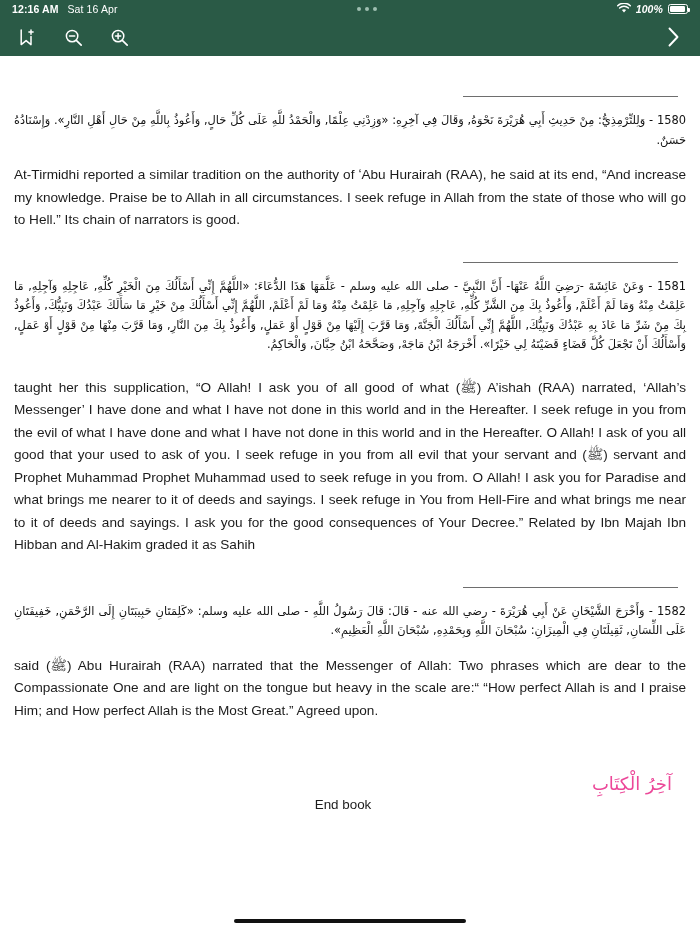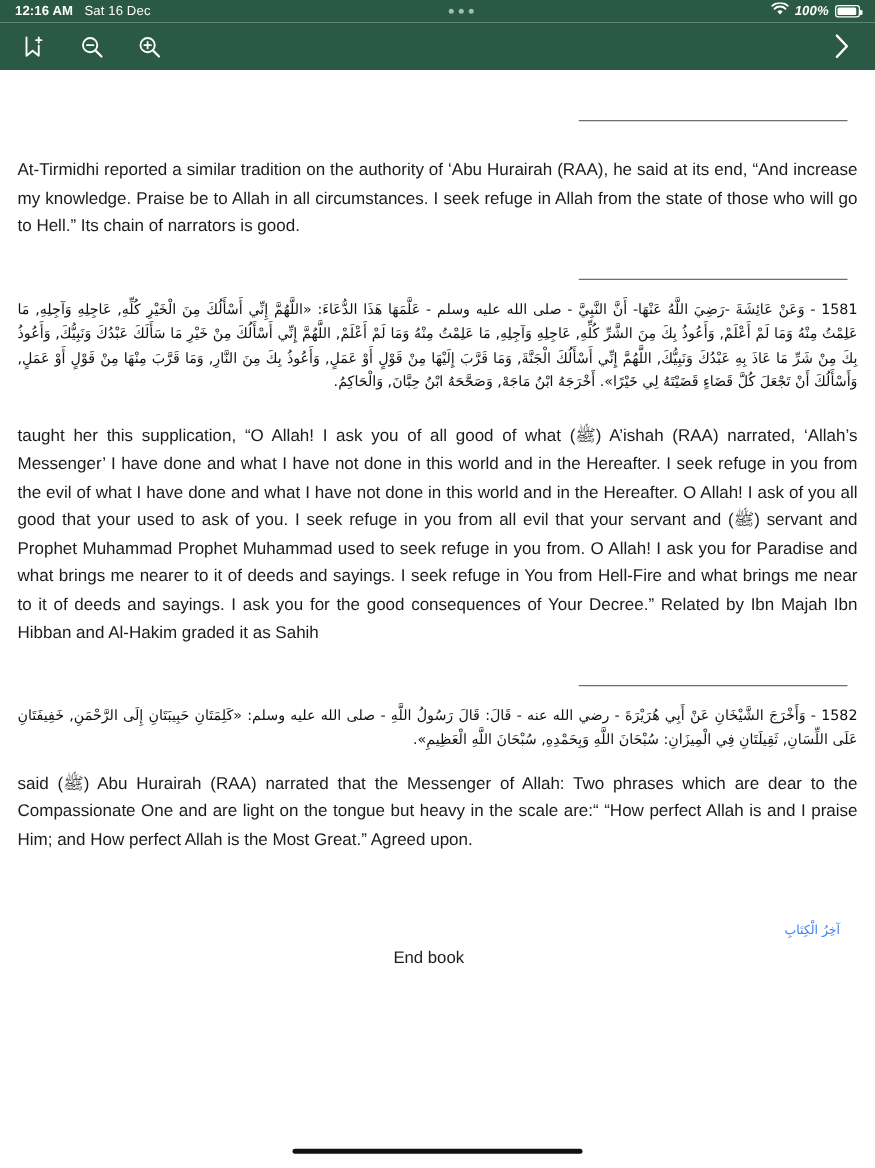--- a/index.html
+++ b/index.html
@@ -58,36 +58,36 @@
   }
 
   .divider-wrap { display:flex; justify-content:flex-end; padding-right:8px; }
   .divider { width:215px; height:1px; background:#6e6e6e; }
 
   .gap-sm { height:14px; }
   .gap-md { height:22px; }
   .gap-lg { height:30px; }
 
   .end-block { direction:rtl; text-align:right; padding-right:14px; }
-  .end-ar { font-family:"DejaVu Sans", sans-serif; font-size:10px; line-height:20px; color:#3b82f6; }
+  .end-ar { font-family:"DejaVu Sans", sans-serif; font-size:18px; line-height:20px; color:#ec4899; }
   .end-en { font-size:13.4px; line-height:21px; color:#1c1c1c; direction:ltr; text-align:center; }
 
   
   .home-bar-wrap { flex:0 0 auto; height:26px; display:flex; align-items:center; justify-content:center; background:#fff; }
   .home-bar { width:232px; height:4px; border-radius:3px; background:#111; }
 </style>
 </head>
 <body>
 
 <div class="device">
 
   <div class="statusbar">
     <div class="sb-left">
       <span class="sb-time">12:16 AM</span>
-      <span class="sb-date">Sat 16 Dec</span>
+      <span class="sb-date">Sat 16 Apr</span>
     </div>
     <div class="sb-center">
       <span class="dots">
           <i></i>
           <i></i>
           <i></i>
         </span>
     </div>
     <div class="sb-right">
       <span class="wifi">
@@ -141,20 +141,21 @@
 
   <div class="page">
 
 
     <div class="gap-lg"></div>
     <div class="divider-wrap">
         <div class="divider"></div>
       </div>
     <div class="gap-sm"></div>
 
+    <p class="p-ar">1580 - وَلِلتِّرْمِذِيُّ: مِنْ حَدِيثِ أَبِي هُرَيْرَةَ نَحْوَهُ, وَقَالَ فِي آخِرِهِ: «وَزِدْنِي عِلْمًا, وَالْحَمْدُ للَّهِ عَلَى كُلِّ حَالٍ, وَأَعُوذُ بِاللَّهِ مِنْ حَالِ أَهْلِ النَّارِ». وَإِسْنَادُهُ حَسَنٌ.</p>
     <div class="gap-sm"></div>
     <p class="p-en">At-Tirmidhi reported a similar tradition on the authority of ʻAbu Hurairah (RAA), he said at its end, “And increase my knowledge. Praise be to Allah in all circumstances. I seek refuge in Allah from the state of those who will go to Hell.” Its chain of narrators is good.</p>
 
     <div class="gap-lg"></div>
     <div class="divider-wrap">
         <div class="divider"></div>
       </div>
     <div class="gap-sm"></div>
 
     <p class="p-ar">1581 - وَعَنْ عَائِشَةَ -رَضِيَ اللَّهُ عَنْهَا- أَنَّ النَّبِيَّ - صلى الله عليه وسلم - عَلَّمَهَا هَذَا الدُّعَاءَ: «اللَّهُمَّ إِنِّي أَسْأَلُكَ مِنَ الْخَيْرِ كُلِّهِ, عَاجِلِهِ وَآجِلِهِ, مَا عَلِمْتُ مِنْهُ وَمَا لَمْ أَعْلَمْ, وَأَعُوذُ بِكَ مِنَ الشَّرِّ كُلِّهِ, عَاجِلِهِ وَآجِلِهِ, مَا عَلِمْتُ مِنْهُ وَمَا لَمْ أَعْلَمْ, اللَّهُمَّ إِنِّي أَسْأَلُكَ مِنْ خَيْرِ مَا سَأَلَكَ عَبْدُكَ وَنَبِيُّكَ, وَأَعُوذُ بِكَ مِنْ شَرِّ مَا عَاذَ بِهِ عَبْدُكَ وَنَبِيُّكَ, اللَّهُمَّ إِنِّي أَسْأَلُكَ الْجَنَّةَ, وَمَا قَرَّبَ إِلَيْهَا مِنْ قَوْلٍ أَوْ عَمَلٍ, وَأَعُوذُ بِكَ مِنَ النَّارِ, وَمَا قَرَّبَ مِنْهَا مِنْ قَوْلٍ أَوْ عَمَلٍ, وَأَسْأَلُكَ أَنْ تَجْعَلَ كُلَّ قَضَاءٍ قَضَيْتَهُ لِي خَيْرًا». أَخْرَجَهُ ابْنُ مَاجَهْ, وَصَحَّحَهُ ابْنُ حِبَّانَ, وَالْحَاكِمُ.</p>

